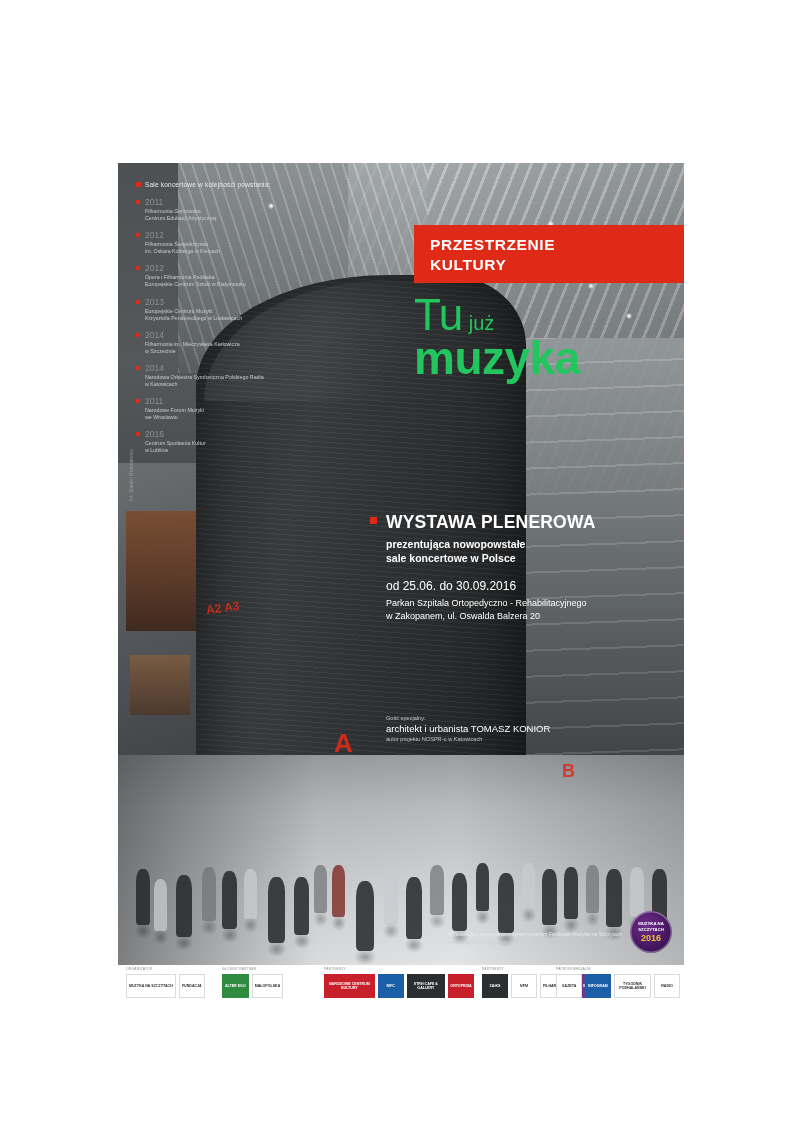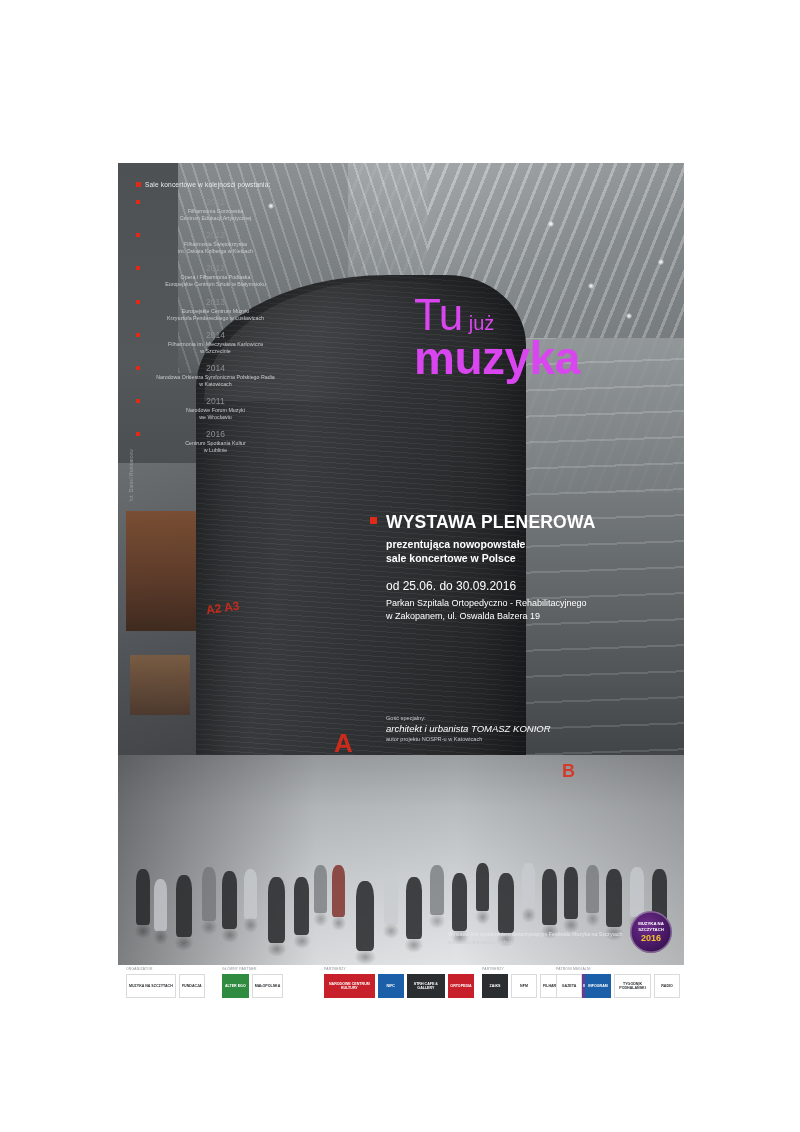--- a/index.html
+++ b/index.html
@@ -159,21 +159,20 @@
   }
   #hall-list .sq {
     position: absolute;
     left: 0; top: 1px;
     width: 5px; height: 5px;
     background: #e02a18;
   }
   .hall {
     margin: 0 0 9px 9px;
     position: relative;
-    text-align: center;
   }
   .hall .bar {
     position: absolute;
     left: -9px; top: 2px;
     width: 4px; height: 4px;
     background: #e02a18;
   }
   .hall .yr {
     font-size: 8.5px;
     font-weight: 400;
@@ -211,21 +210,21 @@
     font-size: 15.5px;
     font-weight: 700;
     letter-spacing: .6px;
     line-height: 1.28;
   }
 
   
   #headline {
     position: absolute;
     left: 296px; top: 132px;
-    color: #d946ef;
+    color: #22c55e;
     line-height: .92;
   }
   #headline .tu {
     font-size: 44px; font-weight: 400; letter-spacing: -.5px;
   }
   #headline .juz {
     font-size: 20px; font-weight: 400; margin-left: 6px;
   }
   #headline .brzmi {
     font-size: 40px; font-weight: 400; display: block; margin-top: 2px;
@@ -289,21 +288,21 @@
     margin-top: 1px;
     font-size: 6.5px;
     color: #d4d6d8;
   }
   .guest {
     position: absolute;
     left: 268px;
     color: #ffffff;
   }
   .guest .cap { font-size: 5.6px; color: #c7cacd; }
-  .guest .nm { font-size: 9.5px; margin-top: 2px; font-style: italic; }
+  .guest .nm { font-size: 9.5px; margin-top: 2px; }
   .guest .role { font-size: 5.6px; margin-top: 2px; color: #c7cacd; }
 
   
   #festival-note {
     position: absolute;
     left: 330px; bottom: 18px;
     font-size: 5.2px;
     color: #e6e8ea;
     line-height: 1.5;
     text-align: left;
@@ -465,35 +464,39 @@
     <div class="hall">
       <span class="bar"></span>
       <div class="yr">2016</div>
       <div class="nm">Centrum Spotkania Kultur
 w Lublinie</div>
     </div>
   </div>
 
   <div id="photo-credit">fot. Daniel Rumiancew</div>
 
+  <div id="banner">
+    <div class="l1">PRZESTRZENIE</div>
+    <div class="l2">KULTURY</div>
+  </div>
 
   <div id="headline">
     <span class="tu">Tu</span><span class="juz">już</span>
     <span class="muzyka">muzyka</span>
   </div>
 
   <div class="info" style="top:318px">
     <span class="mark"></span>
     <div class="body">
       <h2>WYSTAWA PLENEROWA</h2>
       <div class="sub">prezentująca nowopowstałe
 sale koncertowe w Polsce</div>
       <div class="date">od 25.06. do 30.09.2016</div>
       <div class="addr">Parkan Szpitala Ortopedyczno - Rehabilitacyjnego
-w Zakopanem, ul. Oswalda Balzera 19</div>
+w Zakopanem, ul. Oswalda Balzera 20</div>
     </div>
   </div>
 
 
   <div class="guest" style="top:552px">
     <div class="cap">Gość specjalny:</div>
     <div class="nm">architekt i urbanista TOMASZ KONIOR</div>
     <div class="role">autor projektu NOSPR-u w Katowicach</div>
   </div>
 

